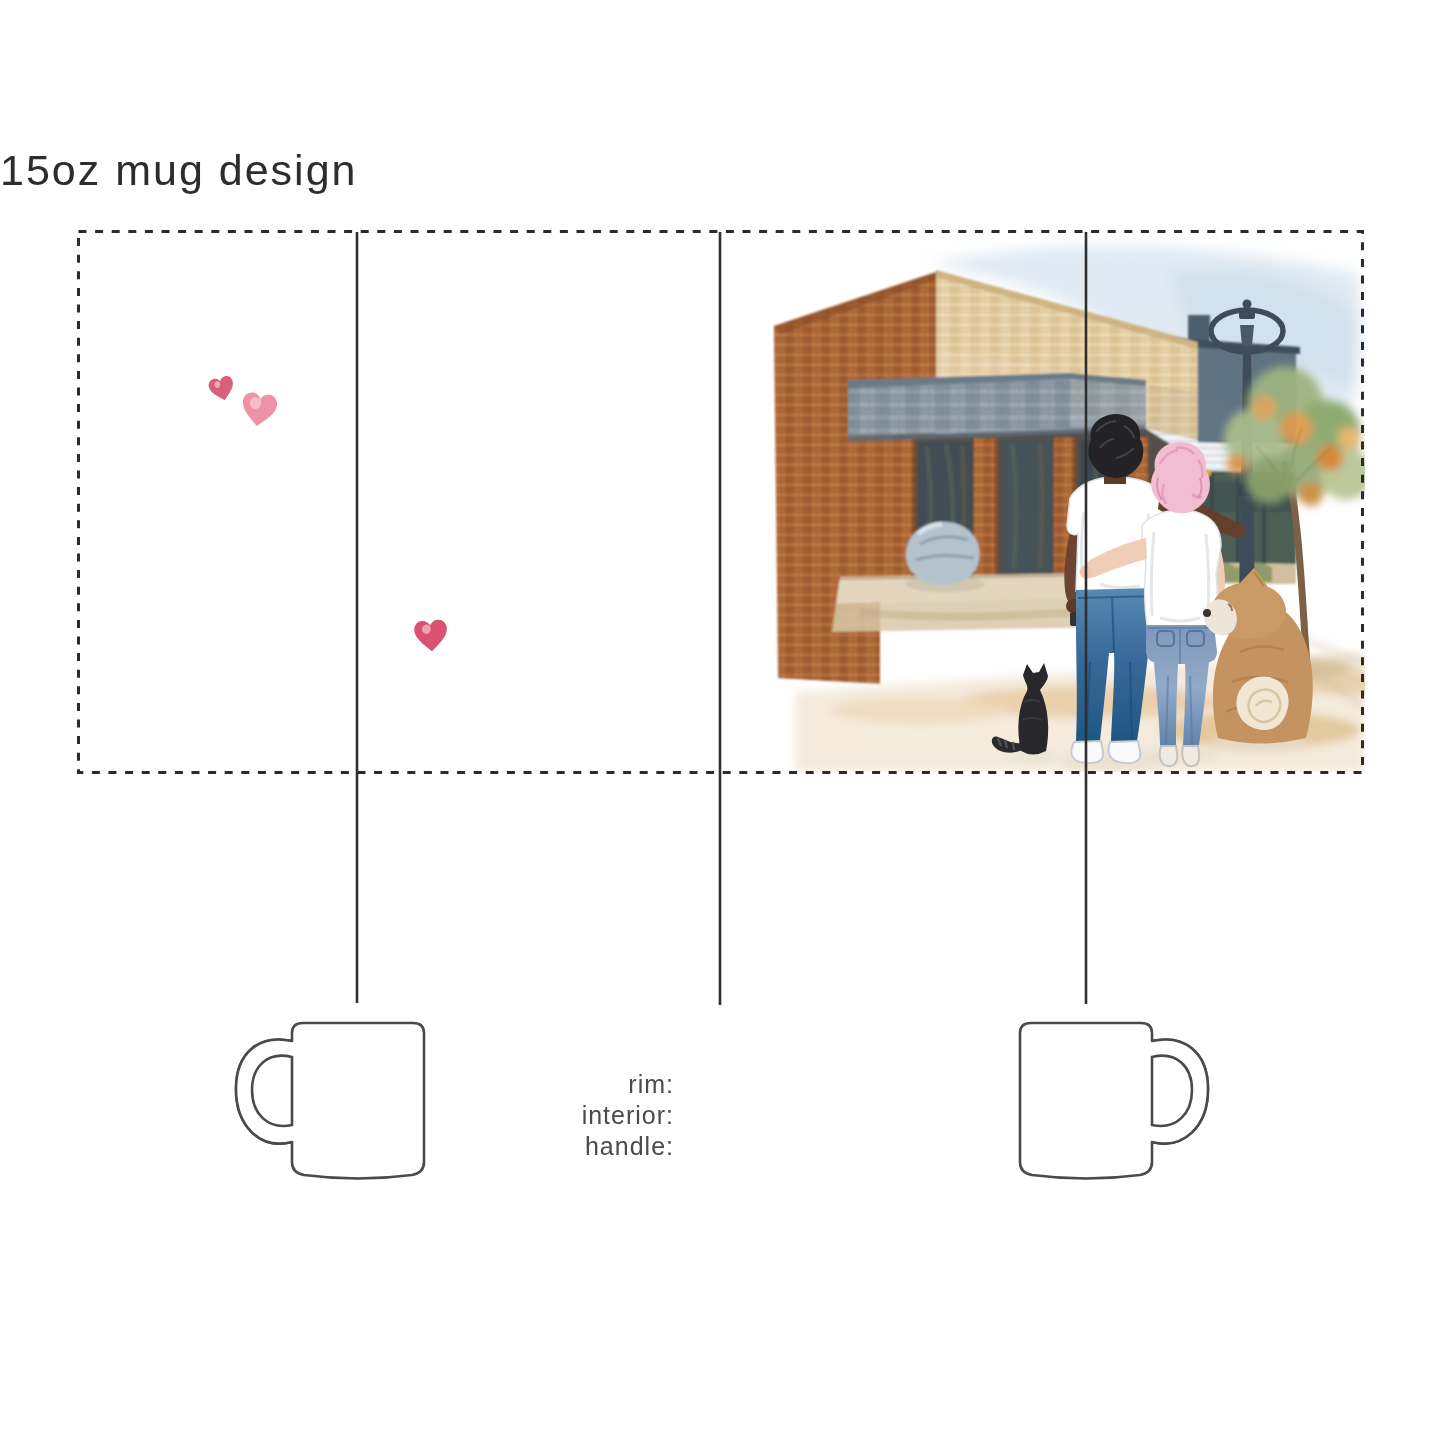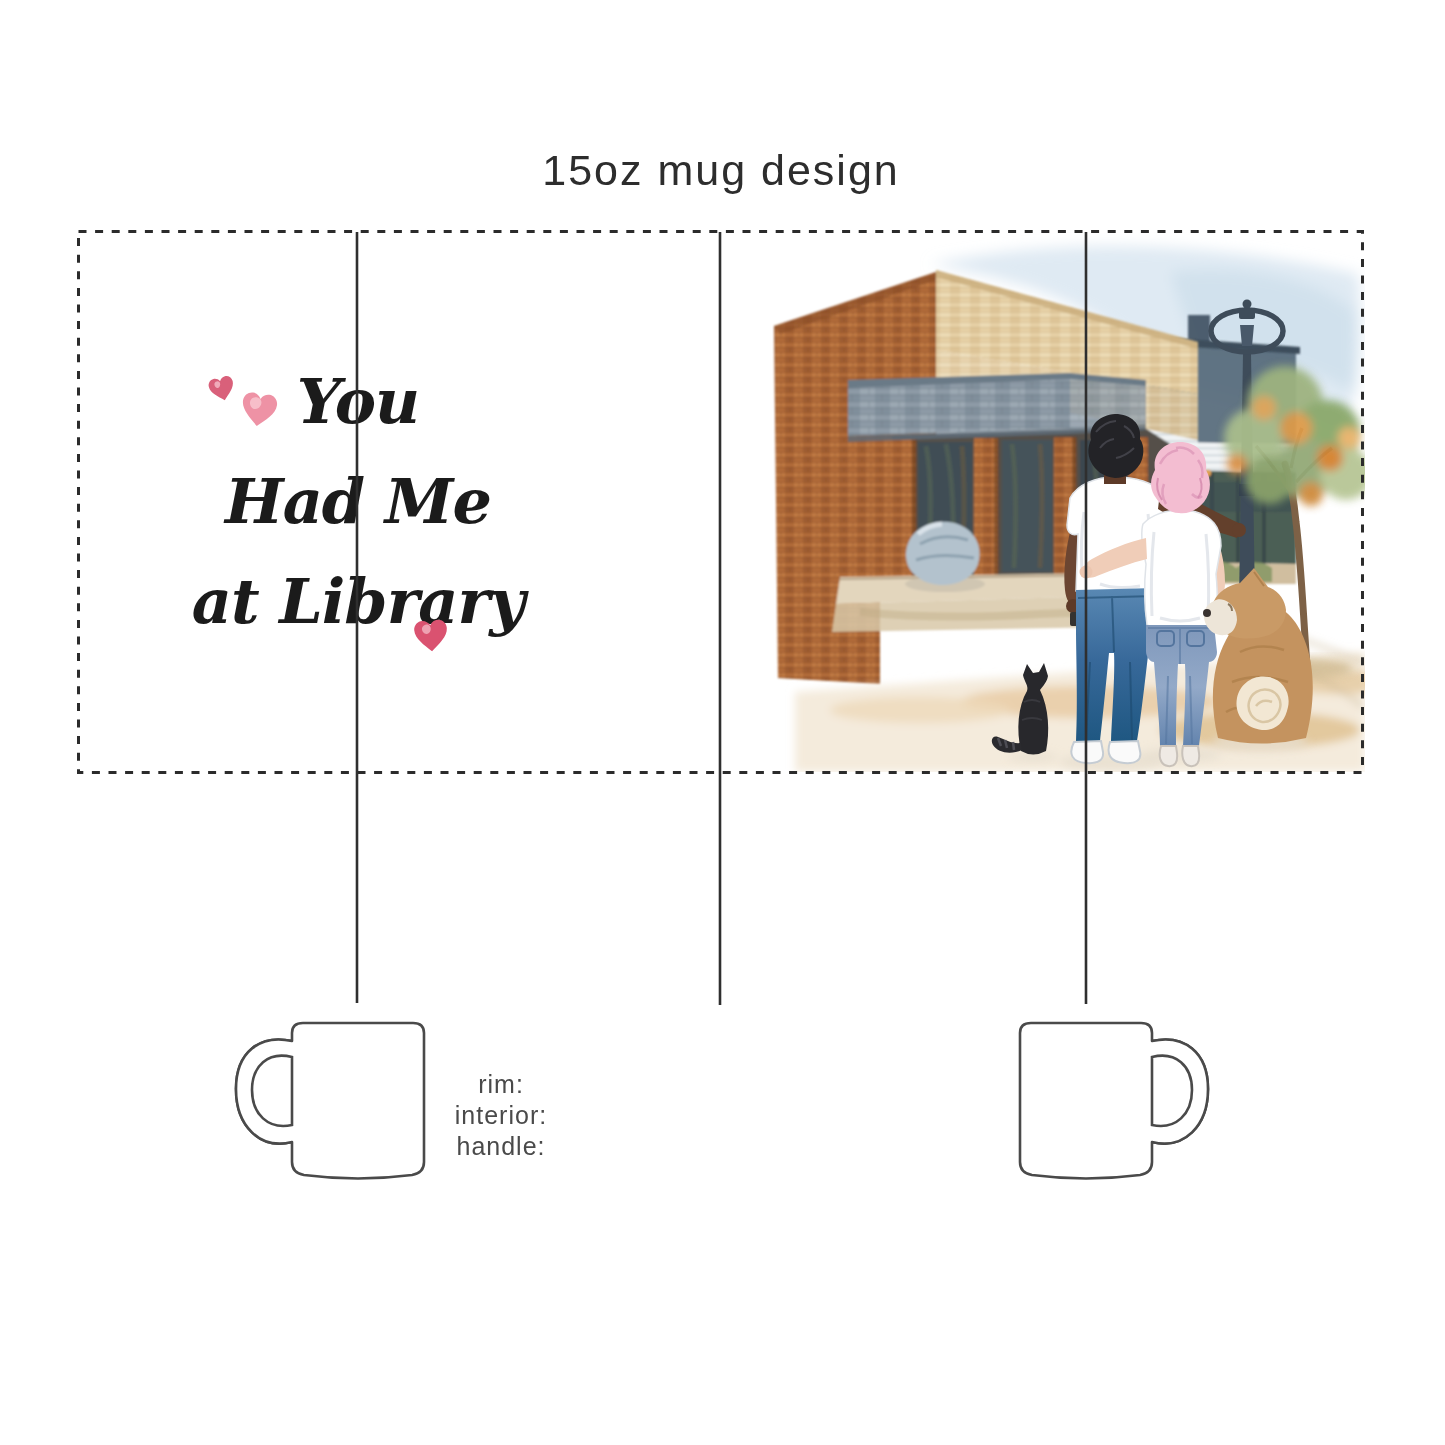--- a/index.html
+++ b/index.html
@@ -1,41 +1,36 @@
 <!DOCTYPE html>
 <html><head>
 <meta charset="utf-8">
 <style>
   html,body{margin:0;padding:0;background:#ffffff;}
   #stage{position:relative;width:1445px;height:1445px;background:#ffffff;overflow:hidden;
          font-family:"Liberation Sans",sans-serif;}
-  .title{position:absolute;left:0;top:146px;width:1442px;text-align:center;
+  .title{position:absolute;left:0;top:146px;width:1442px;
          font-size:43px;font-weight:400;letter-spacing:2px;color:#2d2d2d;}
   .quote{position:absolute;left:98px;top:352px;width:520px;text-align:center;
          font-family:"DejaVu Serif","Liberation Serif",serif;font-style:italic;font-weight:700;
          font-size:62px;line-height:100px;color:#1b1b1b;letter-spacing:-1px;z-index:3;}
   .quote .ql{white-space:nowrap;}
-  .spec-labels{position:absolute;left:351px;top:1069px;width:300px;text-align:center;
+  .spec-labels{position:absolute;left:374px;top:1069px;width:300px;text-align:right;
          font-size:25px;line-height:31px;color:#4a4a4a;letter-spacing:1px;z-index:3;}
   .heart{position:absolute;z-index:4;}
   #illus{position:absolute;left:740px;top:232px;z-index:2;}
   #guides{position:absolute;left:0;top:0;z-index:5;pointer-events:none;}
 </style>
 </head>
 <body>
 
 <div id="stage">
 
   <div class="title">15oz mug design</div>
 
-  <div class="quote">
-    <div class="ql">You</div>
-    <div class="ql">Had Me</div>
-    <div class="ql">at Library</div>
-  </div>
 
   <svg class="heart" style="left:206px;top:374px;transform:rotate(-14deg);" width="32" height="30" viewBox="0 0 24 24">
     <path d="M12 21.2 C7.6 17.2 2.2 13 2.2 7.9 C2.2 4.7 4.7 2.6 7.3 2.6 C9.2 2.6 11 3.7 12 5.6 C13 3.7 14.8 2.6 16.7 2.6 C19.3 2.6 21.8 4.7 21.8 7.9 C21.8 13 16.4 17.2 12 21.2 Z" fill="#d9607a"></path>
     <path d="M8 10 C6.5 8.5 6.5 6 8.5 5.2 C10.5 4.5 12 6 11.5 8 C11 10 9.2 11 8 10 Z" opacity="0.7" fill="#f9ccd6"></path>
   </svg>
   <svg class="heart" style="left:236px;top:389px;transform:rotate(8deg);" width="46" height="42" viewBox="0 0 24 24">
     <path d="M12 21.2 C7.6 17.2 2.2 13 2.2 7.9 C2.2 4.7 4.7 2.6 7.3 2.6 C9.2 2.6 11 3.7 12 5.6 C13 3.7 14.8 2.6 16.7 2.6 C19.3 2.6 21.8 4.7 21.8 7.9 C21.8 13 16.4 17.2 12 21.2 Z" fill="#ee92a5"></path>
     <path d="M7.5 11 C5.5 9 6 5.5 9 5 C12 4.6 13.5 7 12.5 9.5 C11.6 11.8 9 12.5 7.5 11 Z" opacity="0.75" fill="#f9ccd6"></path>
   </svg>
   <svg class="heart" style="left:410px;top:616px;transform:rotate(-4deg);" width="42" height="40" viewBox="0 0 24 24">

